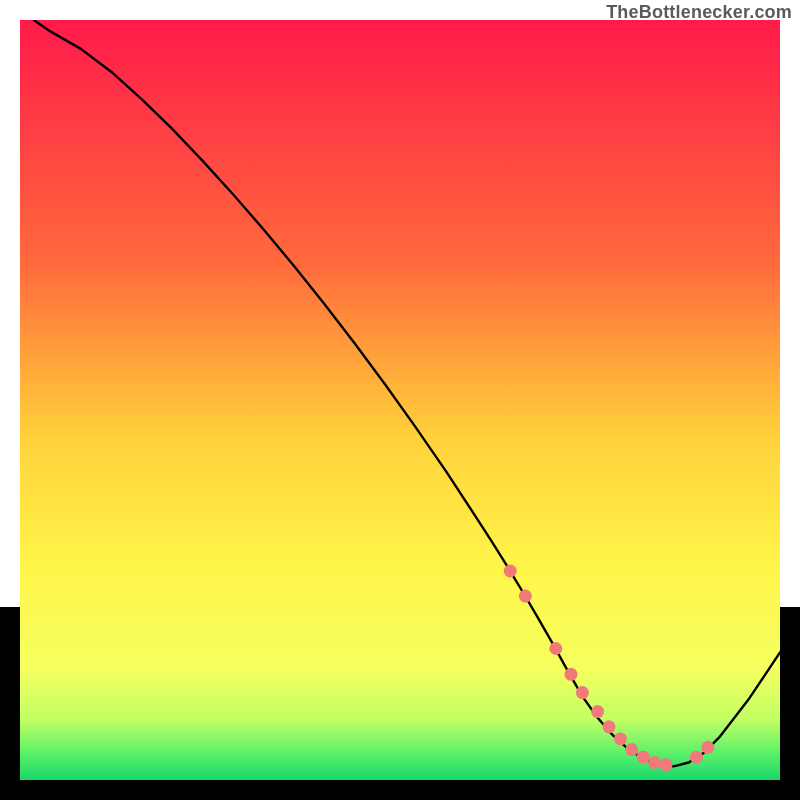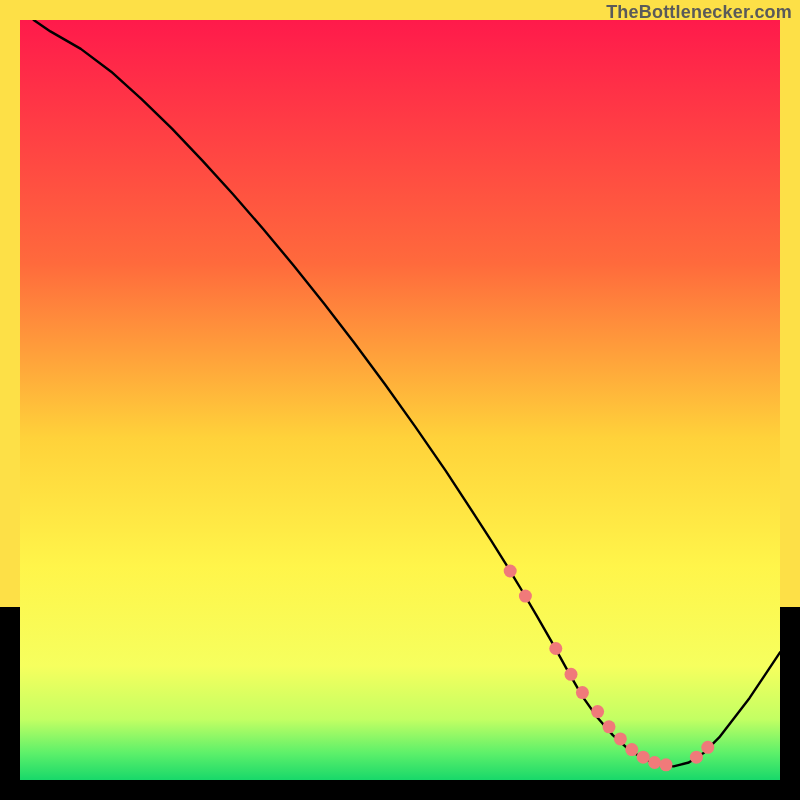--- a/index.html
+++ b/index.html
@@ -1,20 +1,20 @@
 <!DOCTYPE html>
 <html><head>
 <meta charset="utf-8">
 <style>
   * { margin: 0; padding: 0; box-sizing: border-box; }
   html, body { width: 800px; height: 800px; background: #000; overflow: hidden; }
   .outer {
     width: 800px;
     height: 607px;
-    background: #fde047;
+    background: #ffffff;
     position: relative;
   }
   .plot {
     position: absolute;
     left: 20px;
     top: 20px;
     width: 760px;
     height: 760px;
   }
   .attribution {

